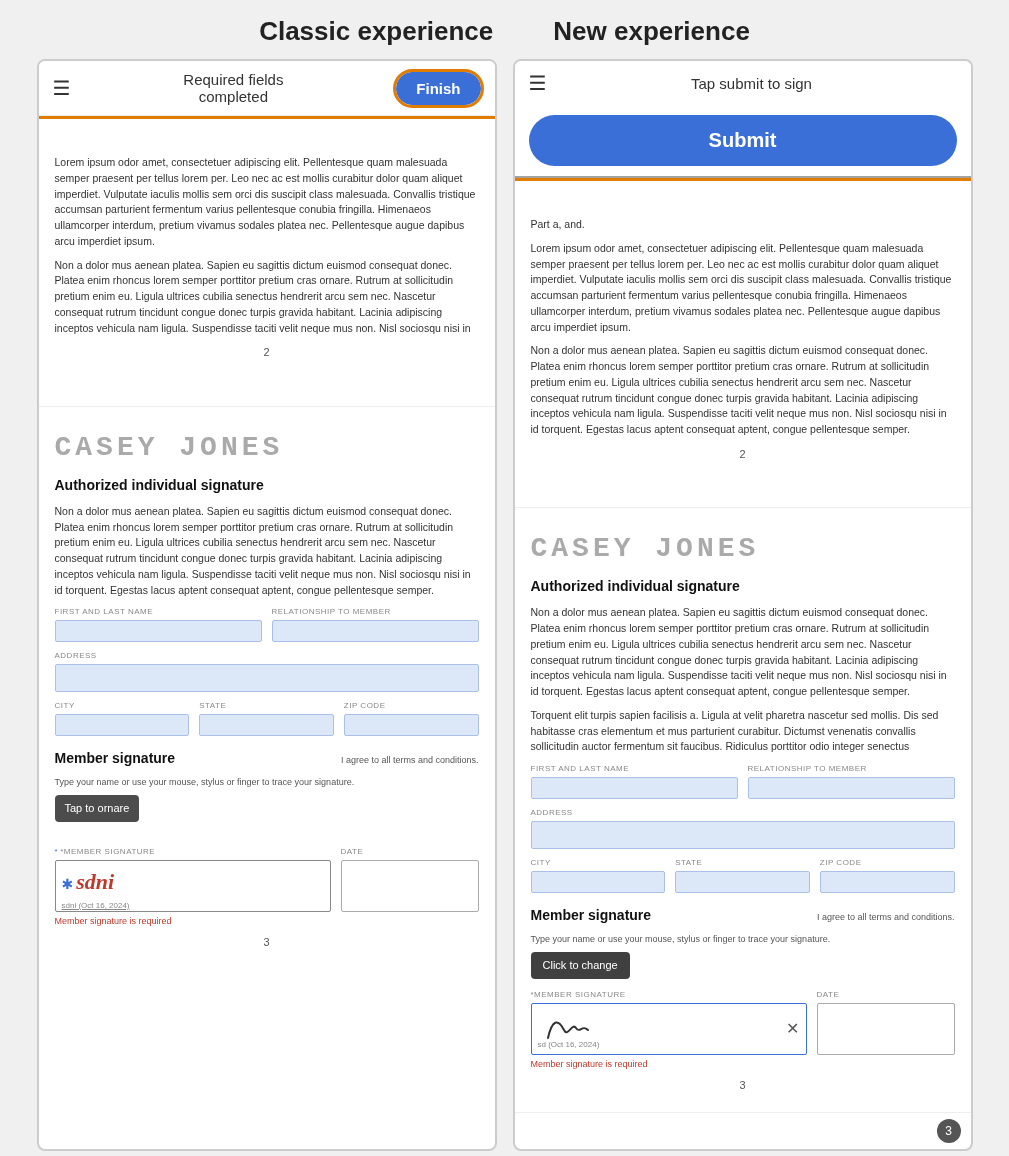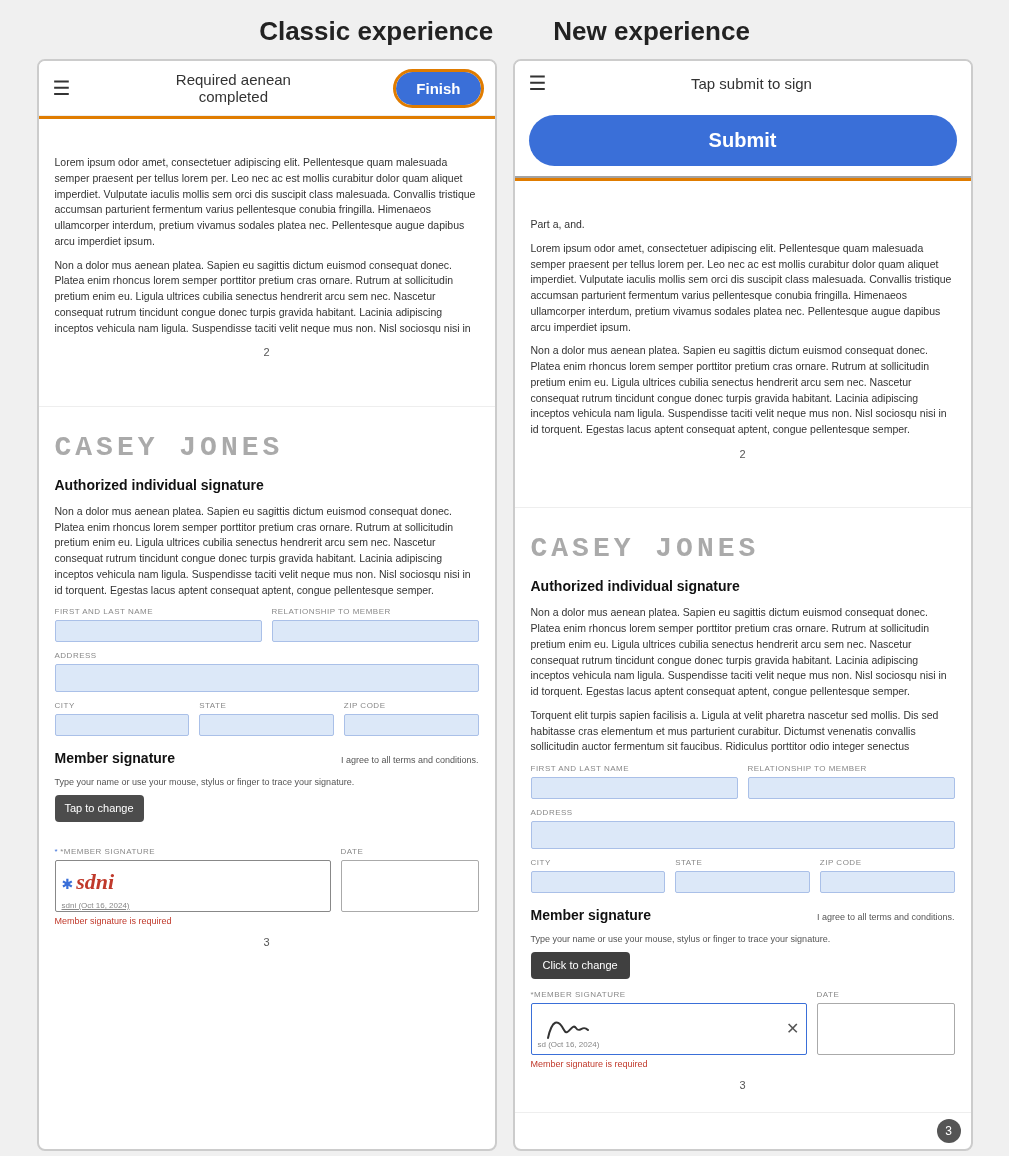--- a/index.html
+++ b/index.html
@@ -274,21 +274,21 @@
   <div class="section-title">New experience</div>
 </div>
 
 <div class="panels-row">
 
   <div class="panel">
 
     <div class="top-bar" style="outline: 3px solid #e07c00;">
       <span class="hamburger-icon">☰</span>
       <div class="top-bar-title">
-        <div>Required aenean</div>
+        <div>Required fields</div>
         <div>completed</div>
       </div>
       <button class="finish-btn">Finish</button>
     </div>
 
     <div class="panel-content">
       <p class="lorem-text">Lorem ipsum odor amet, consectetuer adipiscing elit. Pellentesque quam malesuada semper praesent per tellus lorem per. Leo nec ac est mollis curabitur dolor quam aliquet imperdiet. Vulputate iaculis mollis sem orci dis suscipit class malesuada. Convallis tristique accumsan parturient fermentum varius pellentesque conubia fringilla. Himenaeos ullamcorper interdum, pretium vivamus sodales platea nec. Pellentesque augue dapibus arcu imperdiet ipsum.</p>
       <p class="lorem-text">Non a dolor mus aenean platea. Sapien eu sagittis dictum euismod consequat donec. Platea enim rhoncus lorem semper porttitor pretium cras ornare. Rutrum at sollicitudin pretium enim eu. Ligula ultrices cubilia senectus hendrerit arcu sem nec. Nascetur consequat rutrum tincidunt congue donec turpis gravida habitant. Lacinia adipiscing inceptos vehicula nam ligula. Suspendisse taciti velit neque mus non. Nisl sociosqu nisi in</p>
       <div class="page-number">2</div>
     </div>
@@ -332,21 +332,21 @@
 
       <div class="member-sig-section">
         <div style="display:flex; justify-content:space-between; align-items:baseline; margin-bottom:4px;">
           <div class="member-sig-heading">Member signature</div>
           <div class="agree-text">I agree to all terms and conditions.</div>
         </div>
         <div class="trace-text">Type your name or use your mouse, stylus or finger to trace your signature.</div>
 
         
         <div style="position:relative; display:inline-block; margin-bottom:24px;">
-          <div style="background:rgba(0,0,0,0.7); color:white; font-size:11px; padding:5px 10px; border-radius:4px; white-space:nowrap;">Tap to change</div>
+          <div style="background:rgba(0,0,0,0.7); color:white; font-size:11px; padding:5px 10px; border-radius:4px; white-space:nowrap;">Tap to ornare</div>
         </div>
 
         <div class="sig-fields-row">
           <div class="sig-box-wrapper">
             <div class="sig-box-label">
               <span class="required">*</span><span>*MEMBER SIGNATURE</span>
             </div>
             <div class="sig-box sig-box-classic">
               <div class="sig-content">
                 <span class="sig-star">✱</span>

